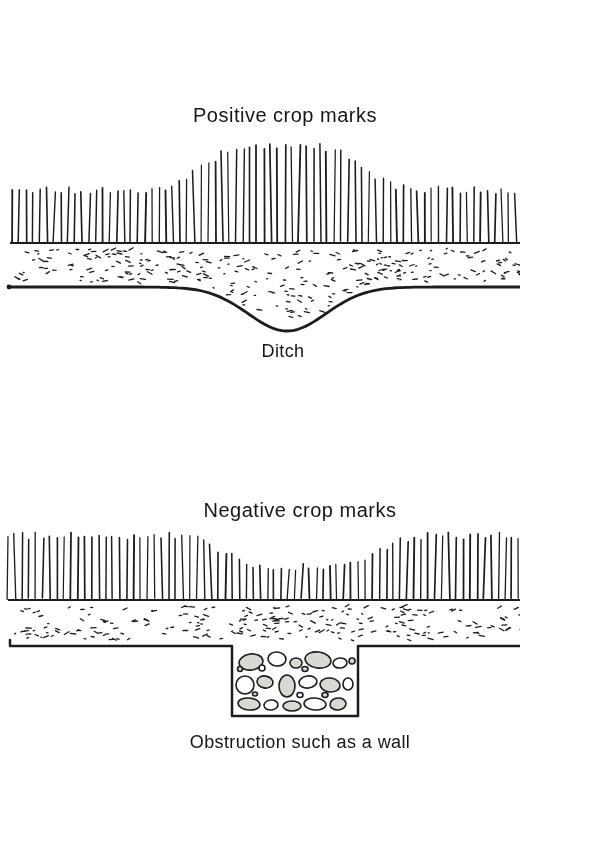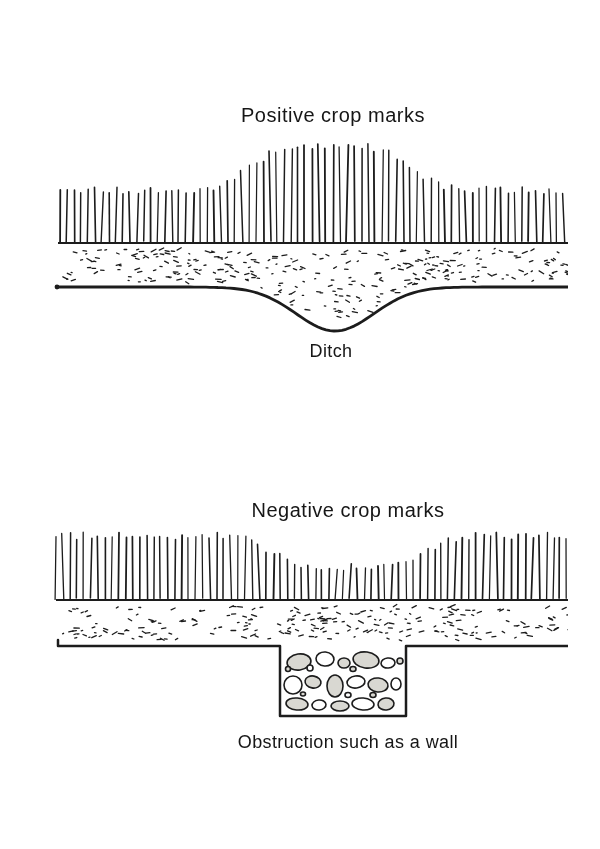--- a/index.html
+++ b/index.html
@@ -2,21 +2,20 @@
 <html><head>
 <meta charset="utf-8">
 <style>
   html,body{margin:0;padding:0;background:#ffffff;}
   .page{
     position:relative;
     width:520px;height:849px;
     background:#ffffff;
     overflow:hidden;
     font-family:"Liberation Sans", sans-serif;
-    padding-left:48px;
   }
   svg text{
     font-family:"Liberation Sans", sans-serif;
     fill:#161616;
   }
   .fig-title{font-size:20px;letter-spacing:0.5px;}
   .fig-label{font-size:18px;letter-spacing:0.4px;}
 </style>
 </head>
 <body>

